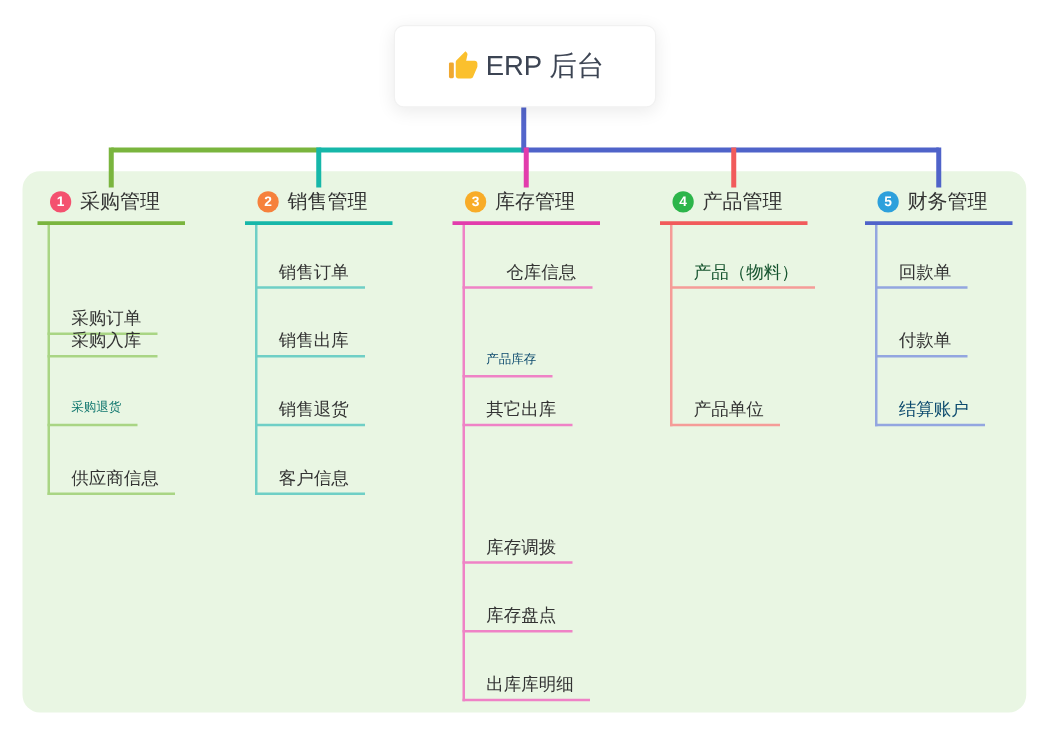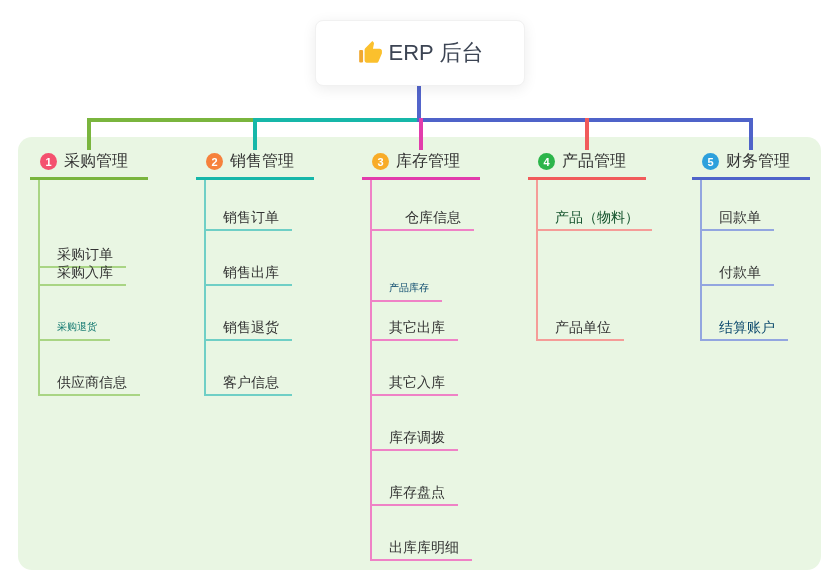--- a/index.html
+++ b/index.html
@@ -61,21 +61,20 @@
     <div class="mindmap-node" style="position: absolute; left: 204px; top: 369px; padding: 3px 13px 2px 19px; border-bottom: 2px solid rgb(111, 207, 198); font-size: 14px; line-height: 20px; color: rgb(51, 51, 51); white-space: nowrap;">客户信息</div>
     <div style="position: absolute; left: 419px; top: 118px; width: 4px; height: 32px; background: rgb(226, 60, 172);"></div>
     <div class="branch-header" style="position: absolute; left: 362px; top: 146px; width: 118px; height: 31px; display: flex; align-items: center; border-bottom: 3px solid rgb(226, 60, 172); box-sizing: content-box;">
       <span style="width: 17px; height: 17px; border-radius: 50%; background: rgb(248, 172, 40); color: rgb(255, 255, 255); font-size: 11px; font-weight: bold; display: flex; align-items: center; justify-content: center; margin: 0px 7px 0px 10px; flex: 0 0 auto;">3</span>
       <span style="font-size: 16px; color: rgb(51, 51, 51); white-space: nowrap;">库存管理</span>
     </div>
     <div style="position: absolute; left: 370px; top: 180px; width: 2px; height: 381px; background: rgb(239, 130, 198);"></div>
     <div class="mindmap-node" style="position: absolute; left: 370px; top: 204px; padding: 3px 13px 2px 35px; border-bottom: 2px solid rgb(239, 130, 198); font-size: 14px; line-height: 20px; color: rgb(51, 51, 51); white-space: nowrap;">仓库信息</div>
     <div class="mindmap-node" style="position: absolute; left: 370px; top: 259px; padding: 3px 13px 2px 19px; border-bottom: 2px solid rgb(239, 130, 198); font-size: 10px; line-height: 20px; color: #0c4a6e; white-space: nowrap; margin-top: 16px;">产品库存</div>
     <div class="mindmap-node" style="position: absolute; left: 370px; top: 314px; padding: 3px 13px 2px 19px; border-bottom: 2px solid rgb(239, 130, 198); font-size: 14px; line-height: 20px; color: rgb(51, 51, 51); white-space: nowrap;">其它出库</div>
-    <div class="mindmap-node" style="position: absolute; left: 370px; top: 369px; padding: 3px 13px 2px 19px; border-bottom: 2px solid rgb(239, 130, 198); font-size: 14px; line-height: 20px; color: rgb(51, 51, 51); white-space: nowrap;">其它入库</div>
     <div class="mindmap-node" style="position: absolute; left: 370px; top: 424px; padding: 3px 13px 2px 19px; border-bottom: 2px solid rgb(239, 130, 198); font-size: 14px; line-height: 20px; color: rgb(51, 51, 51); white-space: nowrap;">库存调拨</div>
     <div class="mindmap-node" style="position: absolute; left: 370px; top: 479px; padding: 3px 13px 2px 19px; border-bottom: 2px solid rgb(239, 130, 198); font-size: 14px; line-height: 20px; color: rgb(51, 51, 51); white-space: nowrap; text-align: center;">库存盘点</div>
     <div class="mindmap-node" style="position: absolute; left: 370px; top: 534px; padding: 3px 13px 2px 19px; border-bottom: 2px solid rgb(239, 130, 198); font-size: 14px; line-height: 20px; color: rgb(51, 51, 51); white-space: nowrap;">出库库明细</div>
     <div style="position: absolute; left: 585px; top: 118px; width: 4px; height: 32px; background: rgb(241, 91, 91);"></div>
     <div class="branch-header" style="position: absolute; left: 528px; top: 146px; width: 118px; height: 31px; display: flex; align-items: center; border-bottom: 3px solid rgb(241, 91, 91); box-sizing: content-box;">
       <span style="width: 17px; height: 17px; border-radius: 50%; background: rgb(44, 181, 74); color: rgb(255, 255, 255); font-size: 11px; font-weight: bold; display: flex; align-items: center; justify-content: center; margin: 0px 7px 0px 10px; flex: 0 0 auto;">4</span>
       <span style="font-size: 16px; color: rgb(51, 51, 51); white-space: nowrap;">产品管理</span>
     </div>
     <div style="position: absolute; left: 536px; top: 180px; width: 2px; height: 161px; background: rgb(245, 156, 152);"></div>
     <div class="mindmap-node" style="position: absolute; left: 536px; top: 204px; padding: 3px 13px 2px 19px; border-bottom: 2px solid rgb(245, 156, 152); font-size: 14px; line-height: 20px; color: #14532d; white-space: nowrap;">产品（物料）</div>

